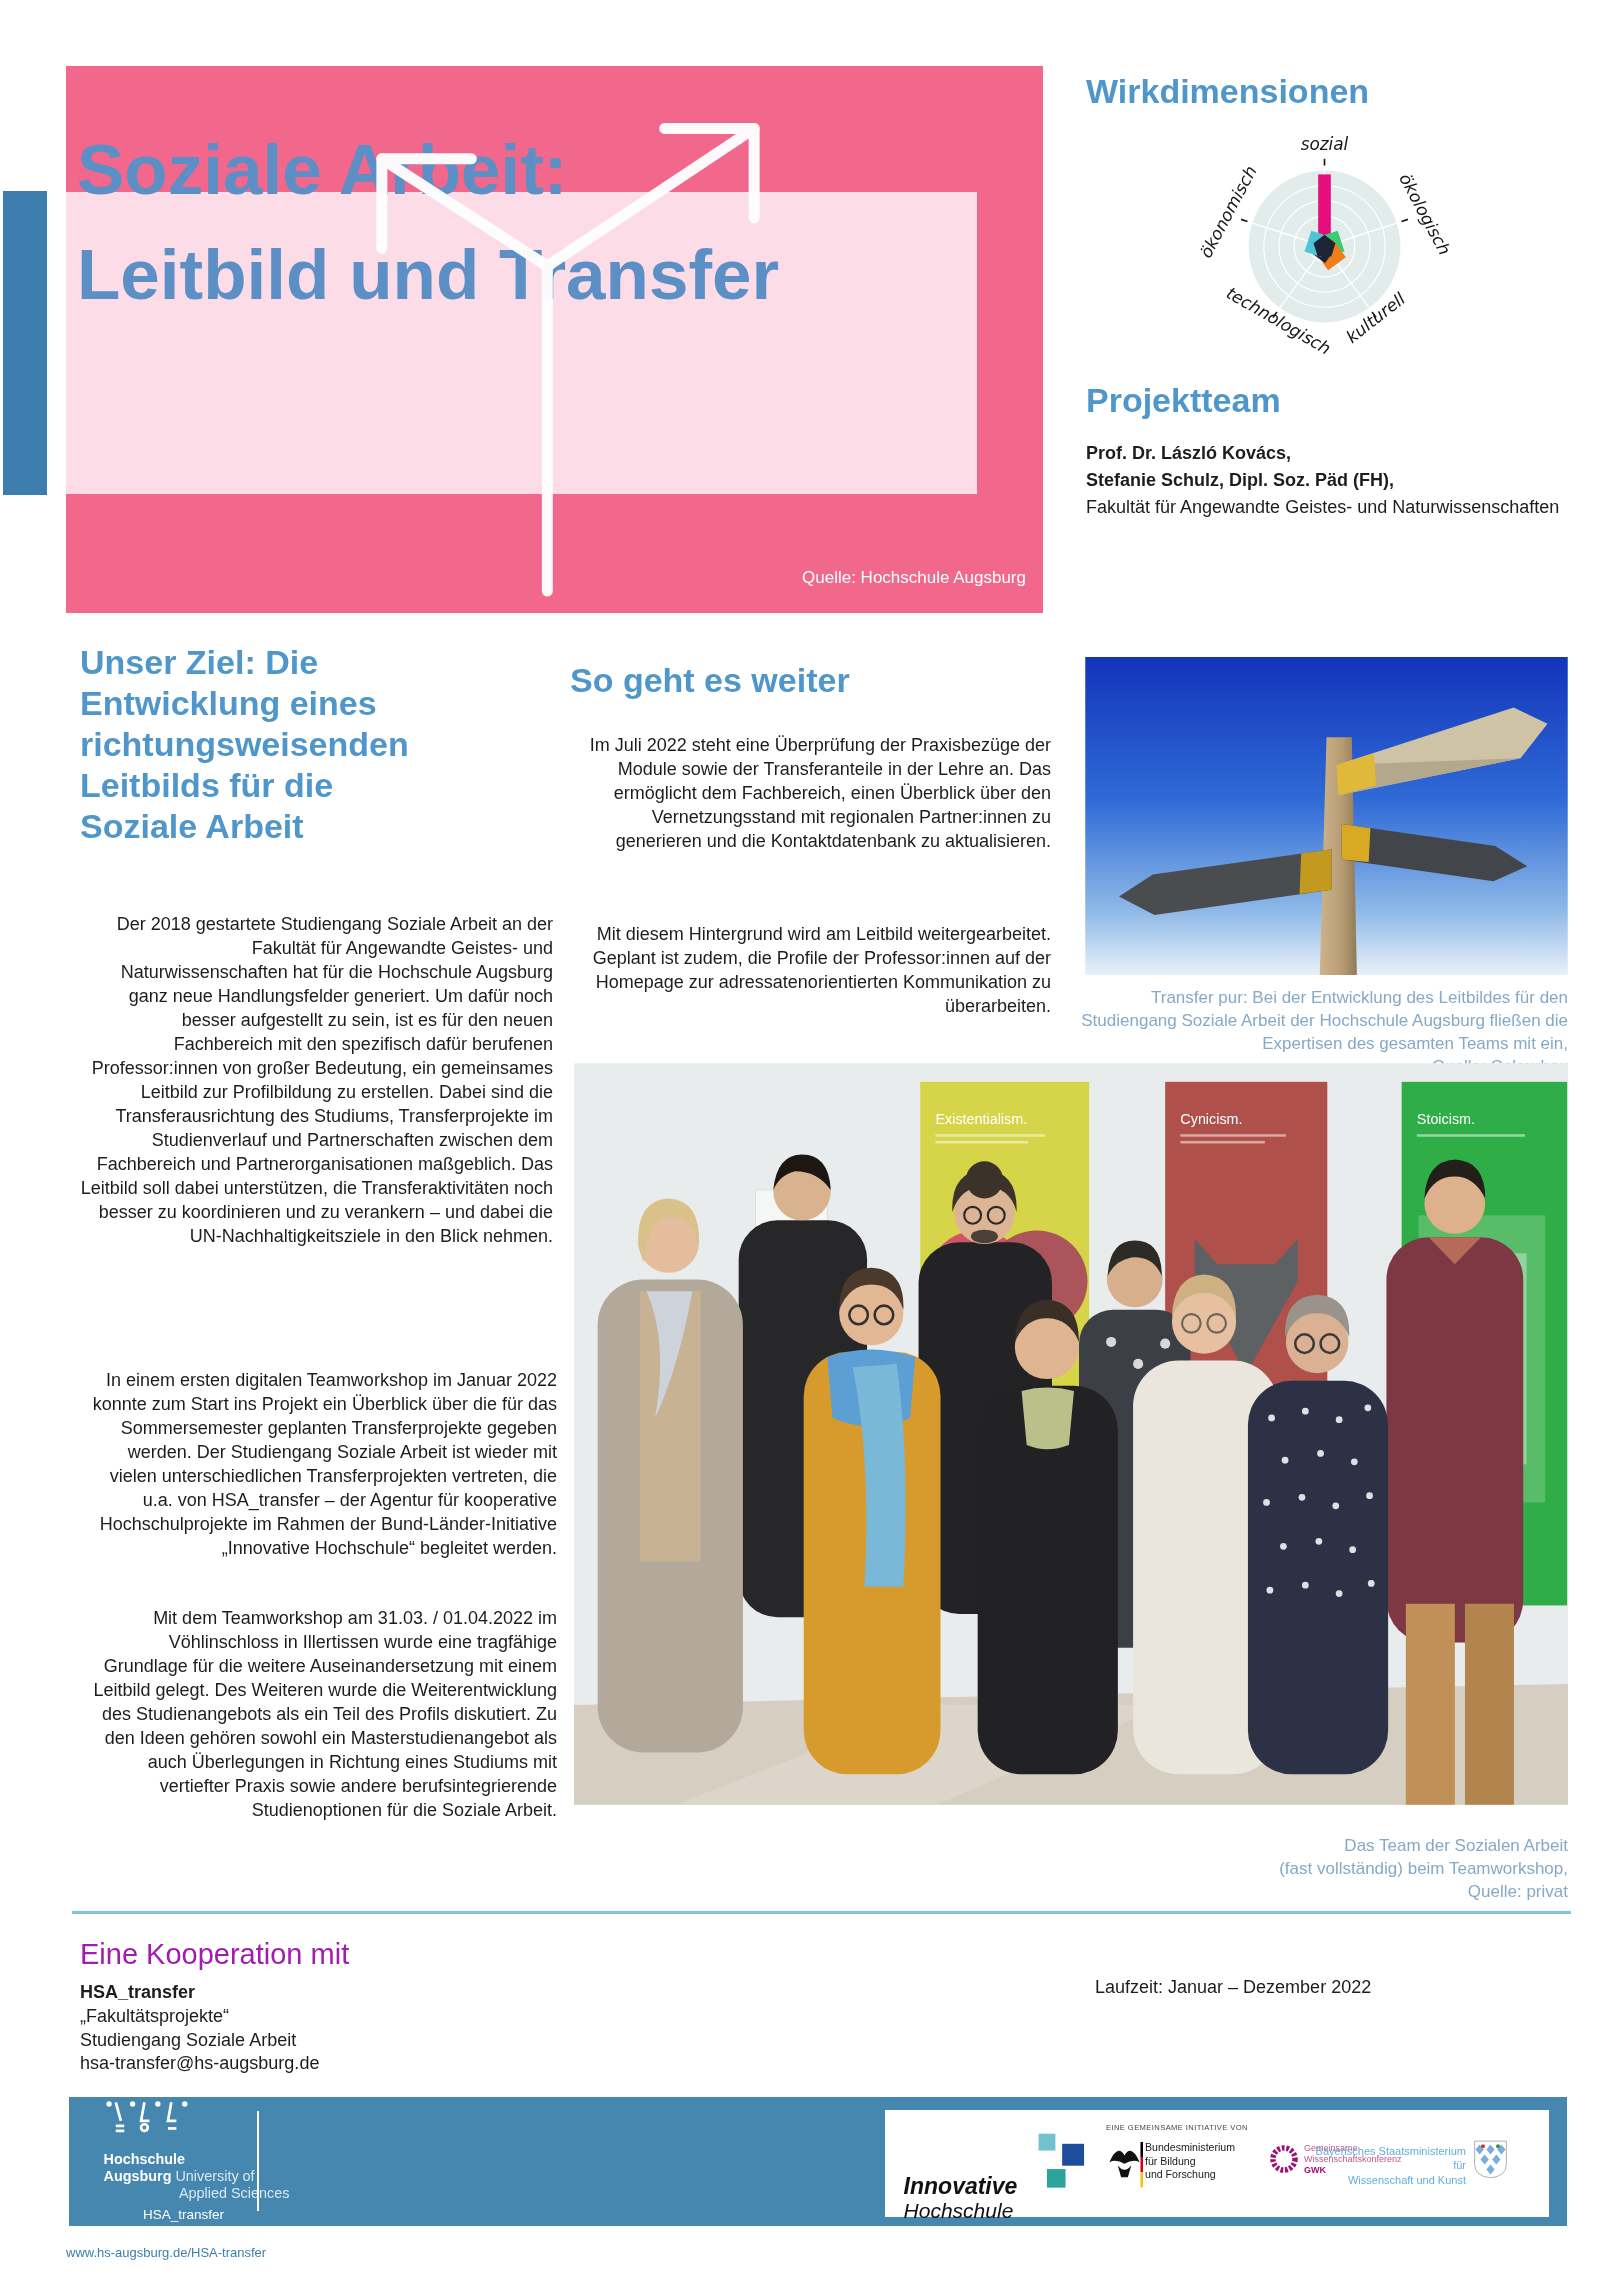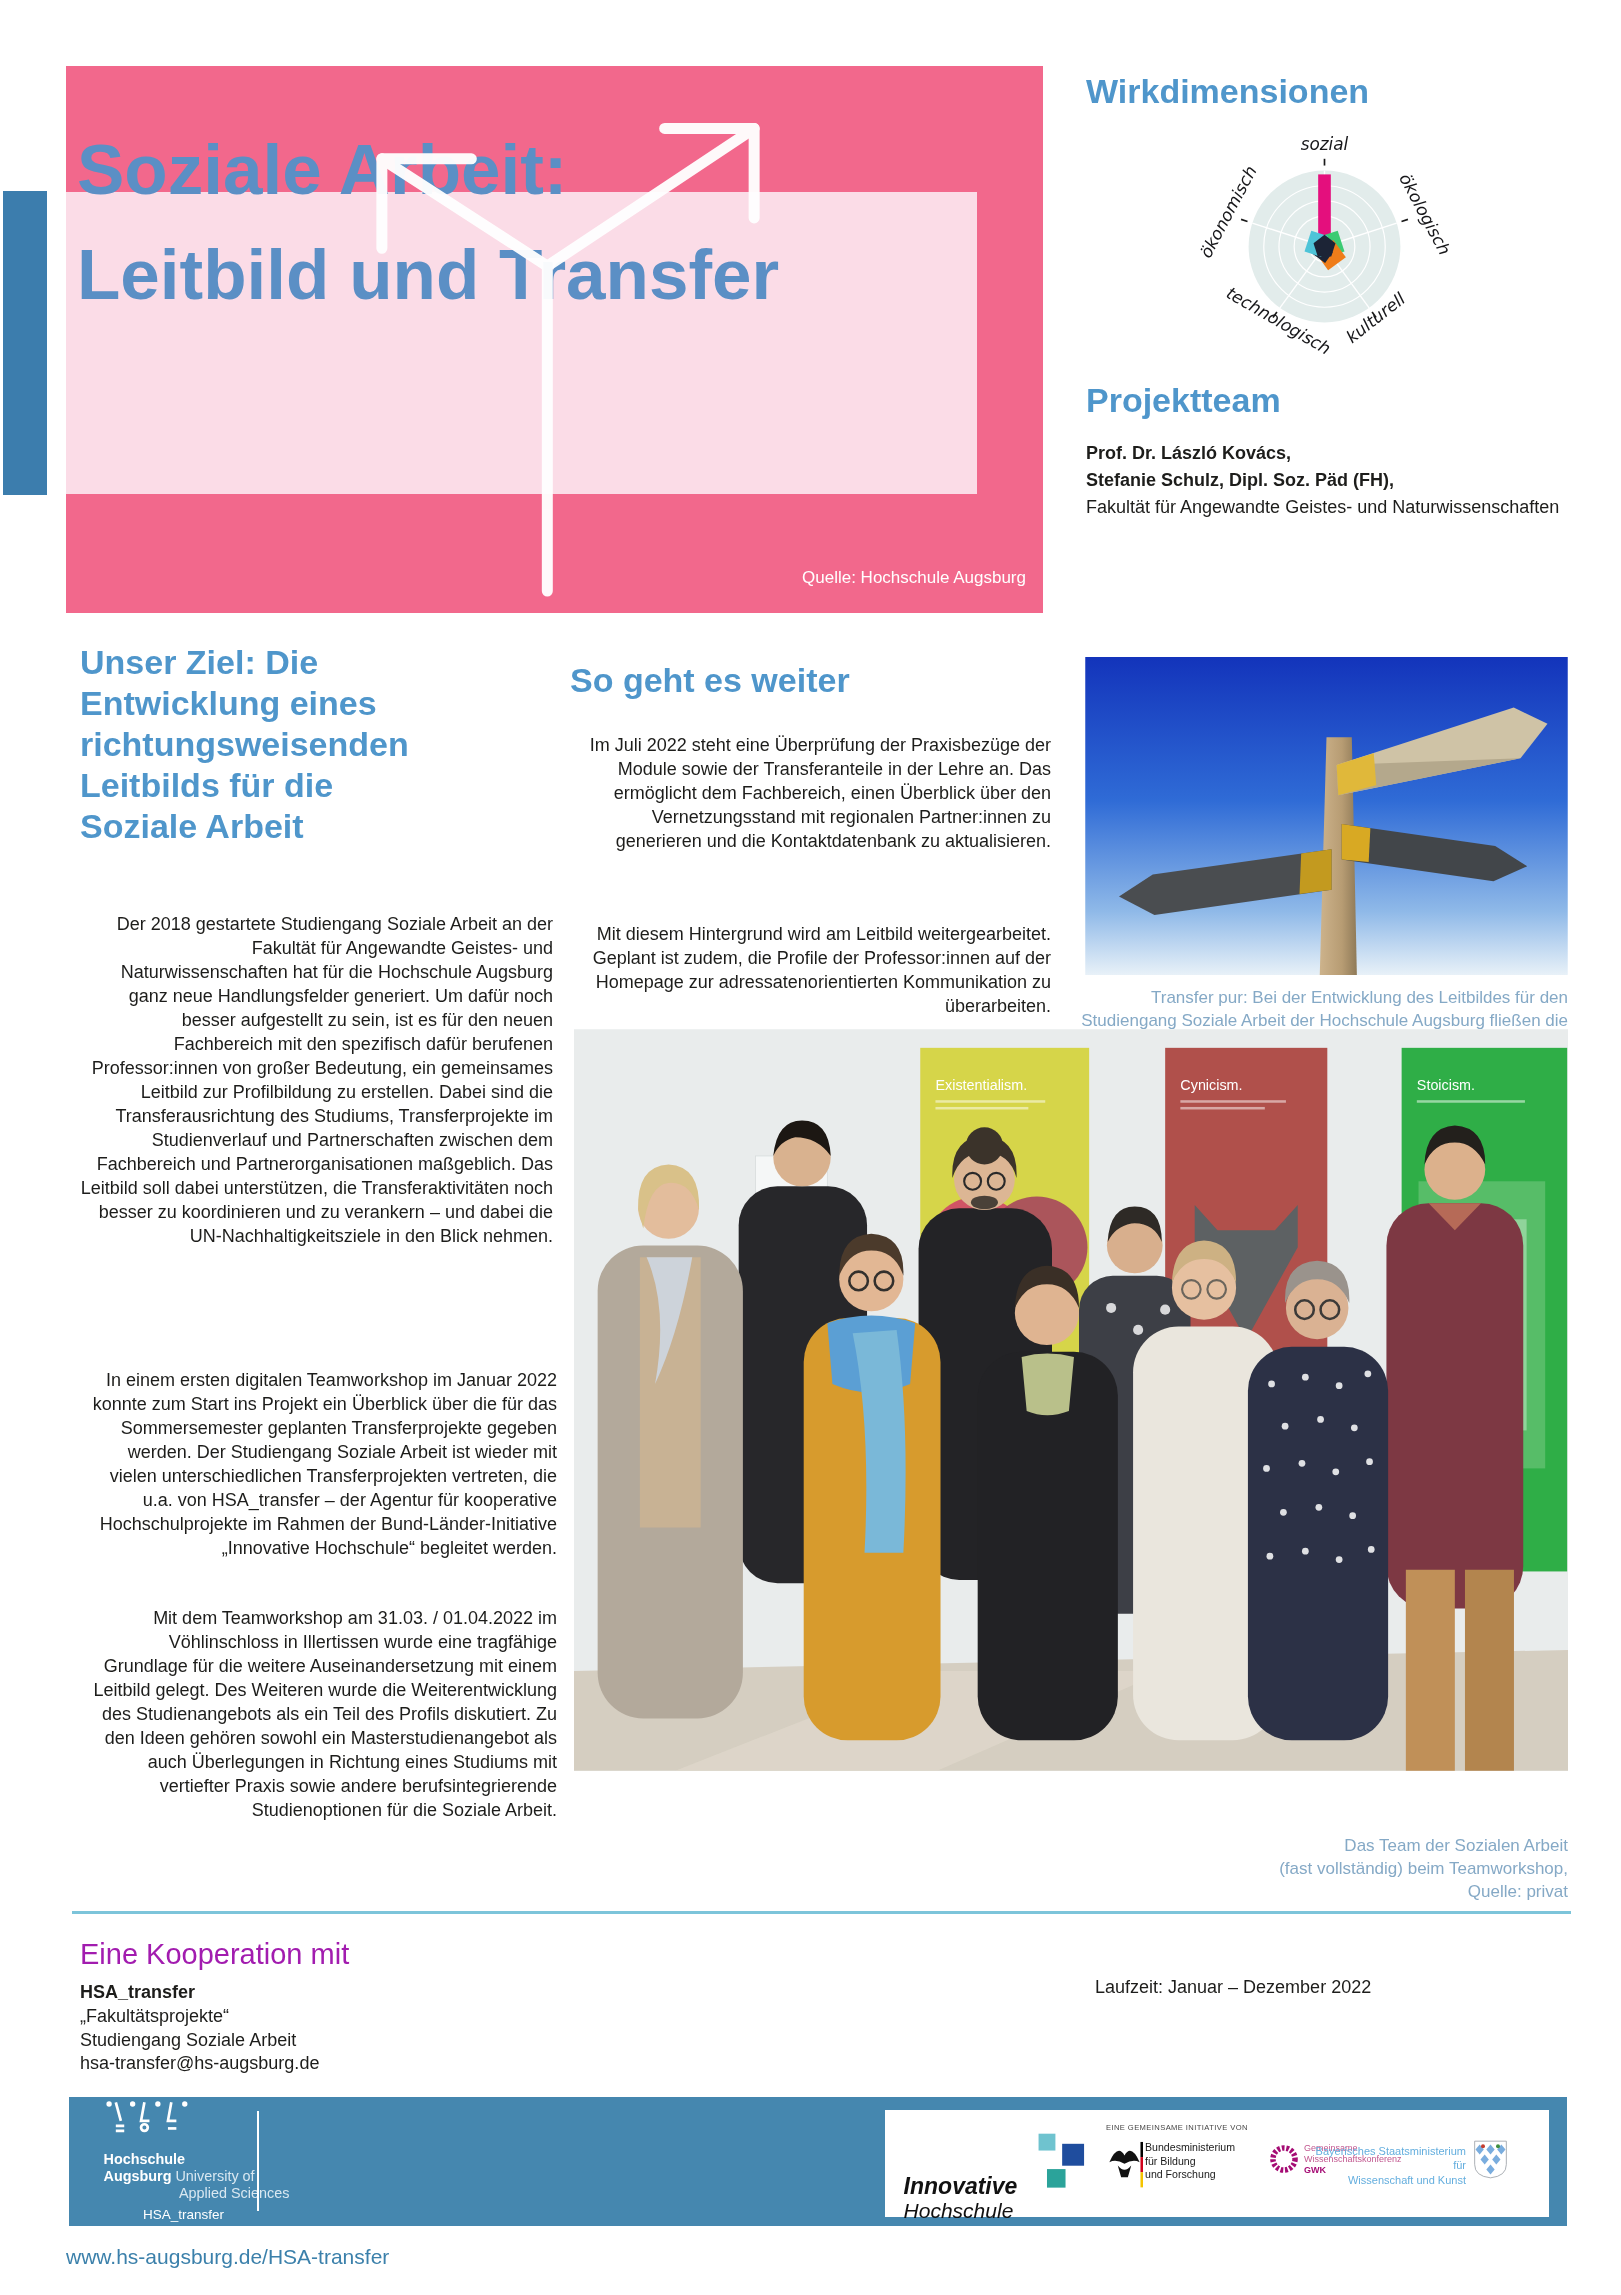--- a/index.html
+++ b/index.html
@@ -29,21 +29,21 @@
   #col1-h2{left:80px;top:1258px;width:473px;}
   #col1-p2{left:80px;top:1368px;width:477px;}
   #col1-p3{left:80px;top:1606px;width:477px;}
   #col2-h{left:570px;top:660px;width:477px;}
   #col2-p1{left:570px;top:733px;width:481px;}
   #col2-p2{left:570px;top:922px;width:481px;}
   
   #signpost-fig{left:1085px;top:657px;width:483px;height:318px;}
   .fig-caption{font-size:17px;line-height:23px;color:#85a9c6;text-align:right;}
   #signpost-cap{left:1060px;top:986px;width:508px;}
-  #photo-fig{left:574px;top:1029px;width:953px;height:742px;}
+  #photo-fig{left:574px;top:1063px;width:953px;height:742px;}
   #photo-cap{left:1146px;top:1834px;width:422px;}
   #divider{left:72px;top:1911px;width:1499px;height:2.5px;background:#7cc4da;}
   
   #koop-h{left:80px;top:1937px;font-size:29px;line-height:34px;color:#a21caf;}
   .koop-line{left:80px;width:507px;font-size:18px;line-height:22px;}
   #meta-laufzeit{left:1095px;top:1976px;width:507px;font-size:18px;line-height:23px;}
   #meta-web{left:1095px;top:2013px;width:507px;font-size:18px;line-height:23px;}
   
   #footer-bar{left:69px;top:2097px;width:1498px;height:129px;background:#4587af;}
   #hsa-block{position:absolute;left:32px;top:12px;color:#ffffff;}
@@ -58,21 +58,21 @@
   #innov-squares{position:absolute;left:150px;top:22px;}
   #initiative-note{position:absolute;left:221px;top:13.5px;font-size:7.6px;letter-spacing:0.4px;color:#444;}
   #bmbf{position:absolute;left:221px;top:30px;}
   #bmbf-text{position:absolute;left:39px;top:1.7px;font-size:10.6px;line-height:13.5px;color:#1a1a1a;}
   #gwk{position:absolute;left:382px;top:32px;}
   #gwk-text{position:absolute;left:37px;top:1.7px;font-size:9px;line-height:11px;color:#c2578f;}
   #gwk-text .gwk-b{color:#a50c74;font-weight:bold;}
   #bay-text{position:absolute;left:421px;top:34px;width:160px;text-align:right;
             font-size:11px;line-height:14.4px;color:#64aede;}
   #bay-crest{position:absolute;left:588px;top:29px;}
-  #footer-url{left:66px;top:2245px;font-size:21px;color:#3b80ab;}
+  #footer-url{left:66px;top:2245px;font-size:13px;color:#3b80ab;}
 </style>
 </head>
 <body>
 
 <div id="poster">
 
   <div id="banner" class="abs">
     <div id="banner-inner" class="abs"></div>
     <div id="main-title" class="abs">
       <span>Soziale Arbeit:</span><br>

